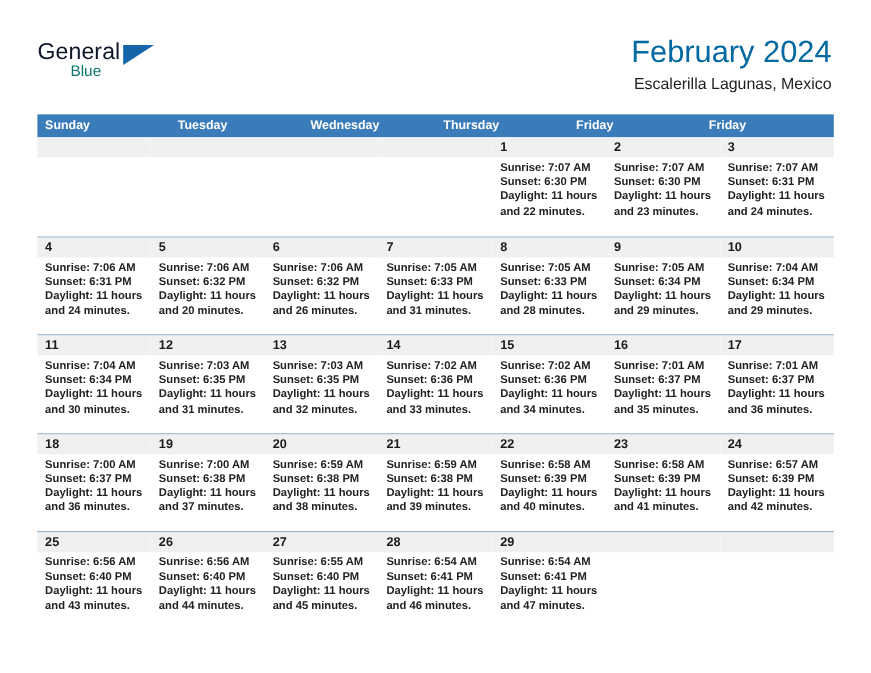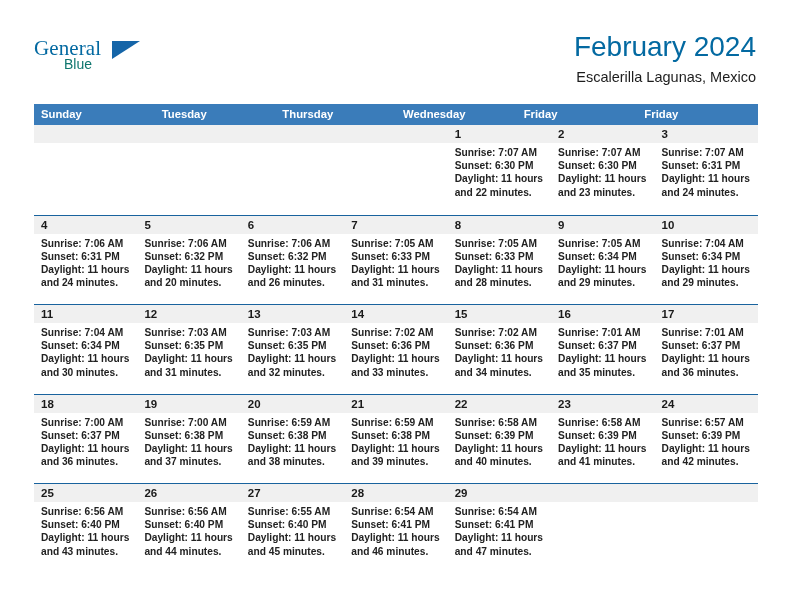--- a/index.html
+++ b/index.html
@@ -35,22 +35,22 @@
     top: 36px;
     width: 220px;
     height: 56px;
   }
   .brand-general {
     position: absolute;
     left: 0;
     top: 0;
     font-size: 21px;
     letter-spacing: 0.1px;
-    color: #0369a1;
-    font-family: Liberation Serif, serif;
+    color: #0f172a;
+    font-family: Liberation Sans, sans-serif;
   }
   .brand-blue {
     position: absolute;
     left: 30px;
     top: 20px;
     font-size: 14px;
     color: #0f766e;
     font-family: "Liberation Sans", sans-serif;
   }
   .brand-triangle {
@@ -162,22 +162,22 @@
       <div class="cal-title">February 2024</div>
       <div class="cal-subtitle">Escalerilla Lagunas, Mexico</div>
     </div>
 
   </div>
 
   <div class="calendar">
     <div class="weekday-row" id="weekday-row">
         <div class="weekday">Sunday</div>
         <div class="weekday">Tuesday</div>
+        <div class="weekday">Wednesday</div>
         <div class="weekday">Thursday</div>
-        <div class="weekday">Wednesday</div>
         <div class="weekday">Friday</div>
         <div class="weekday">Friday</div>
       </div>
     <div id="calendar-body">
         <div class="week-row">
           <div class="day-cell">
             <div class="day-number"></div>
             <div class="day-info">
               <div></div>
               <div></div>

